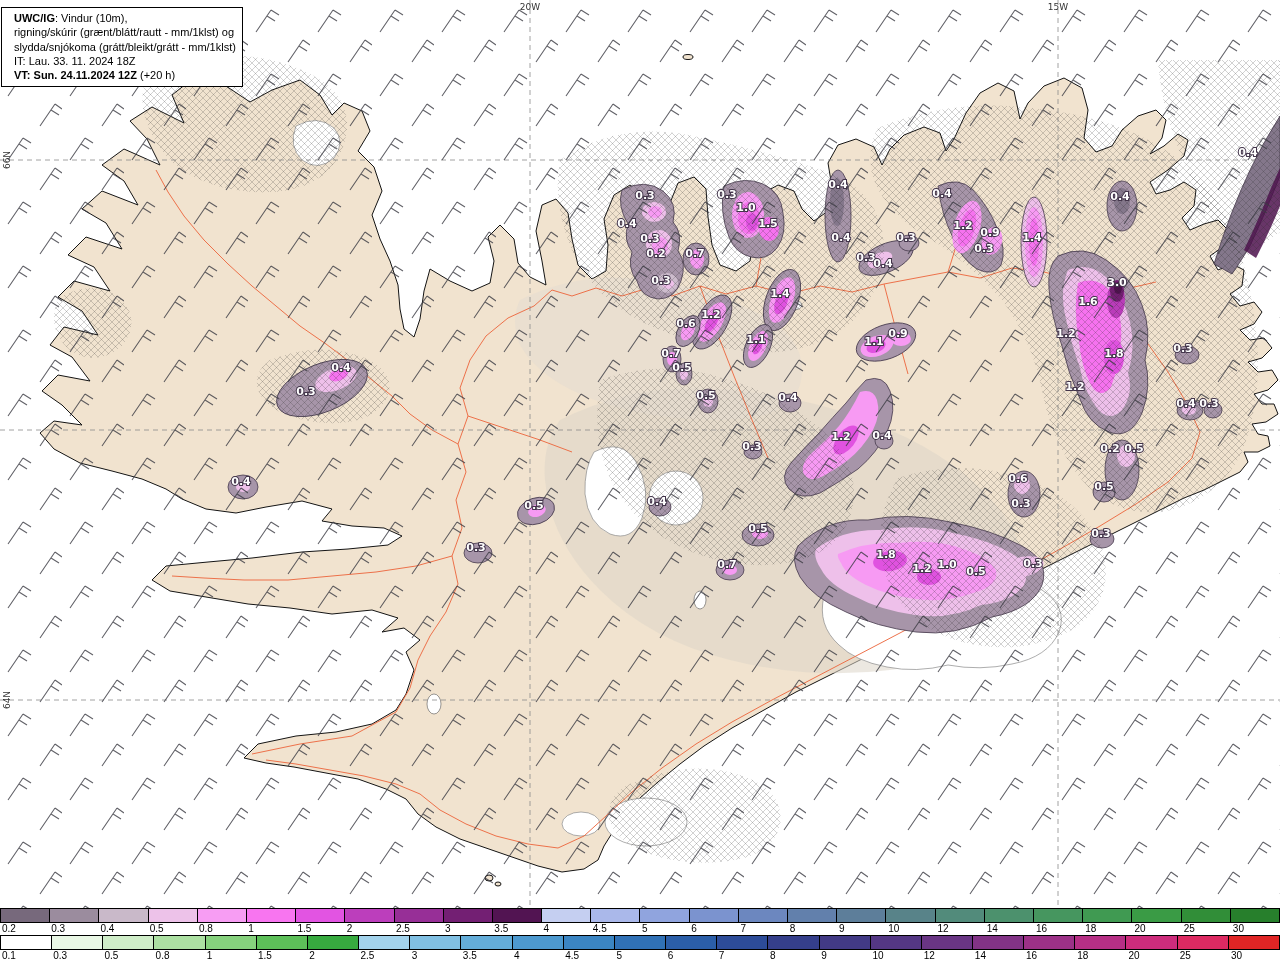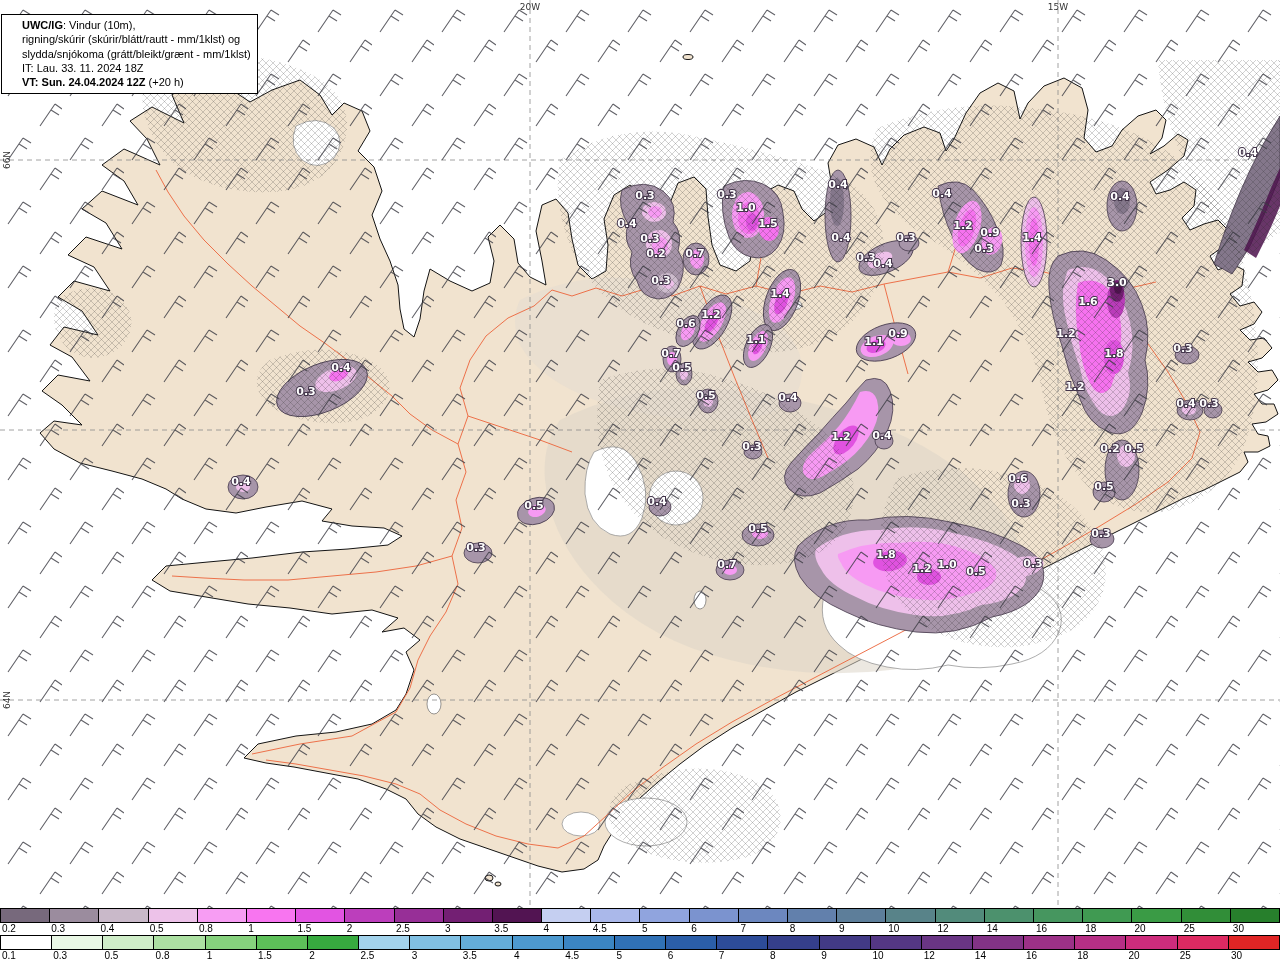--- a/index.html
+++ b/index.html
@@ -5,22 +5,22 @@
   html,body{margin:0;padding:0;}
   body{
     width:1280px;height:960px;overflow:hidden;background:#ffffff;
     font-family:"Liberation Sans",sans-serif;position:relative;
   }
   .map-wrap{position:absolute;top:0;left:0;width:1280px;height:908px;background:#fff;}
   svg{display:block;}
 
   
   .header-box{
-    position:absolute;top:14px;left:1px;z-index:10;background:#ffffff;
-    border:1px solid #000;padding:3px 6px 4px 20px;font-size:11px;line-height:1.3;
+    position:absolute;top:7px;left:1px;z-index:10;background:#ffffff;
+    border:1px solid #000;padding:3px 6px 4px 12px;font-size:11px;line-height:1.3;
     color:#000;max-width:256px;
   }
   .header-box .b{font-weight:bold;}
 
   
   .cbar{position:absolute;left:0;top:908px;width:1280px;height:52px;background:#fff;z-index:5;}
   .cbar-swatches{display:flex;height:13px;border-top:1px solid #000;border-bottom:1px solid #000;border-left:1px solid #000;}
   .sw{flex:1;border-right:1px solid #000;}
   .cbar-labels{display:flex;height:12px;align-items:center;}
   .cl{flex:1;font-size:10px;line-height:12px;padding-left:2px;color:#000;font-family:"Liberation Sans",sans-serif;}
@@ -309,24 +309,24 @@
         <text x="922" y="572" class="plabel">1.2</text>
         <text x="947" y="568" class="plabel">1.0</text>
         <text x="976" y="575" class="plabel">0.5</text>
         <text x="1033" y="567" class="plabel">0.3</text>
       </g>
 </svg>
 </div>
 
 <div class="header-box">
   <div><span class="b">UWC/IG</span><span>: Vindur (10m),</span></div>
-  <div>rigning/skúrir (skúrir/blátt/rautt - mm/1klst) og</div>
-  <div>slydda/snjókoma (grátt/bleikt/grænt - mm/1klst)</div>
+  <div>rigning/skúrir (grænt/blátt/rautt - mm/1klst) og</div>
+  <div>slydda/snjókoma (grátt/bleikt/grátt - mm/1klst)</div>
   <div>IT: Lau. 33. 11. 2024 18Z</div>
-  <div><span class="b">VT: Sun. 24.04.2024 12Z</span><span> (+20 h)</span></div>
+  <div><span class="b">VT: Sun. 24.11.2024 12Z</span><span> (+20 h)</span></div>
 </div>
 
 <div class="cbar" id="colorbars">
     <div class="cbar-swatches">
       <div class="sw" style="background: rgb(119, 105, 124);"></div>
       <div class="sw" style="background: rgb(155, 140, 158);"></div>
       <div class="sw" style="background: rgb(201, 185, 201);"></div>
       <div class="sw" style="background: rgb(237, 194, 233);"></div>
       <div class="sw" style="background: rgb(247, 157, 243);"></div>
       <div class="sw" style="background: rgb(248, 117, 240);"></div>

